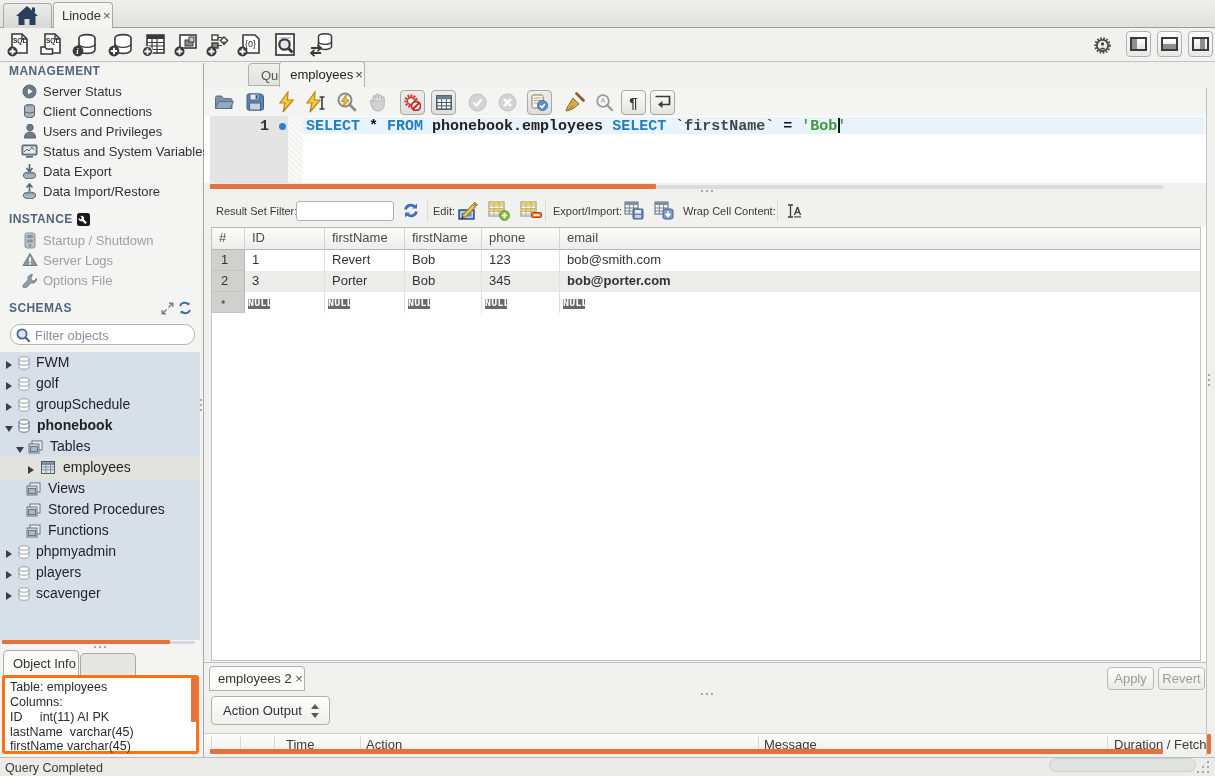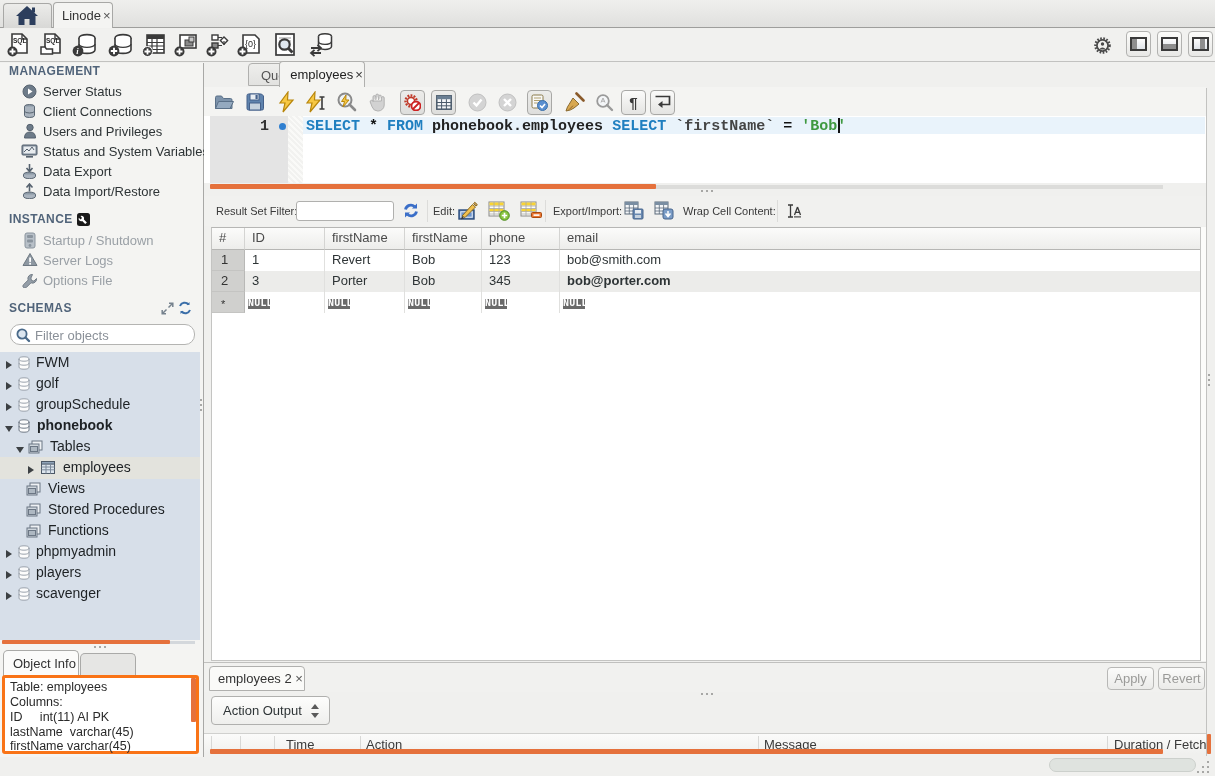--- a/index.html
+++ b/index.html
@@ -586,20 +586,23 @@
     <div style="position:absolute; left:910px; top:3px;">Duration / Fetch</div>
     <div class="ahsep" style="left:36px;"></div>
     <div class="ahsep" style="left:70px;"></div>
     <div class="ahsep" style="left:156px;"></div>
     <div class="ahsep" style="left:554px;"></div>
     <div class="ahsep" style="left:903px;"></div>
   </div>
   <div class="obar" style="left:210px; top:749px; width:953px; height:5px;"></div>
   <div class="obar" style="left:1207px; top:734px; width:4px; height:20px;"></div>
 
+  <div id="statusbar" class="abs">
+      <div class="txt">Query Completed</div>
+    </div>
   <div class="abs" style="left:1049px; top:758px; width:147px; height:14px; background:#dfe3df; border:1px solid #ccd0cc; border-radius:7px;"></div>
   <div class="abs" style="left:1196px; top:760px; width:18px; height:16px;">
     <i style="position:absolute; left:11px; top:1px; width:2px; height:2px; background:#a8a8a6;"></i>
     <i style="position:absolute; left:6px; top:6px; width:2px; height:2px; background:#a8a8a6;"></i>
     <i style="position:absolute; left:11px; top:6px; width:2px; height:2px; background:#a8a8a6;"></i>
     <i style="position:absolute; left:1px; top:11px; width:2px; height:2px; background:#a8a8a6;"></i>
     <i style="position:absolute; left:6px; top:11px; width:2px; height:2px; background:#a8a8a6;"></i>
     <i style="position:absolute; left:11px; top:11px; width:2px; height:2px; background:#a8a8a6;"></i>
   </div>
 

